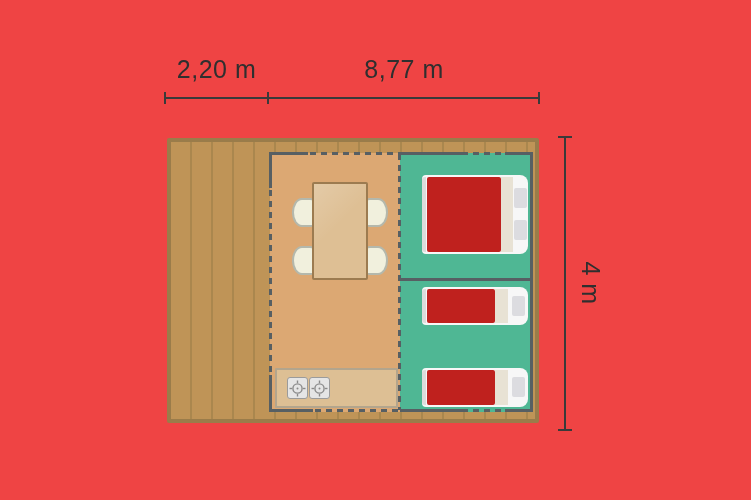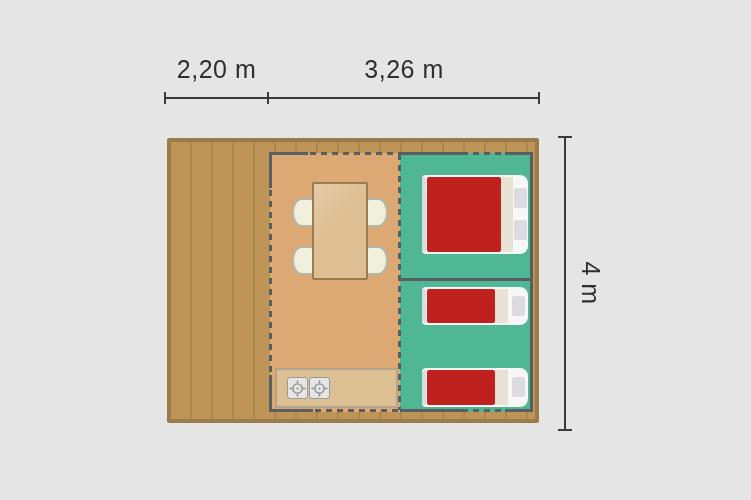--- a/index.html
+++ b/index.html
@@ -1,19 +1,19 @@
 <!DOCTYPE html>
 <html style="--deck: #bf9457; --deck-line: #aa874e; --deck-border: #9a7c4a; --floor: #dca873; --bedroom: #4fb794; --wall: #575f63; --table: #debf94; --table-border: #9c7b50; --chair: #f1f0dd; --chair-border: #b4b8ac; --counter: #ddbf94; --counter-border: #b3a58d; --burner: #e5e5e5; --burner-border: #9b9b9b; --bed-red: #bf211e; --mattress: #f7f7f7; --bed-fold: #e8e2d4; --pillow: #dcdce0; --dim-line: #3a3a3a; --dim-text: #2f2f2f;"><head>
 <meta charset="utf-8">
 <style>
   html,body{margin:0;padding:0;background:#fff;}
   .stage{
     position:relative;width:751px;height:500px;overflow:hidden;
     font-family:"Liberation Sans",sans-serif;color:var(--dim-text,#2f2f2f);
-    background:#e5e5e5;
+    background:#ef4444;
   }
   .abs{position:absolute;box-sizing:border-box;}
 
   
   .dim-line{background:var(--dim-line,#3a3a3a);}
   .dim-label{
     font-size:25px;letter-spacing:.5px;text-align:center;
     color:var(--dim-text,#2f2f2f);white-space:nowrap;
   }
   .dim-label-rot{transform:rotate(90deg);}
@@ -63,21 +63,21 @@
   .duvet{position:absolute;background:var(--bed-red,#bf211e);border-radius:2px;}
   .fold{position:absolute;background:var(--bed-fold,#e8e2d4);}
   .pillow{position:absolute;background:var(--pillow,#dcdce0);border-radius:2px;}
 </style>
 </head>
 <body>
 
 <div class="stage">
 
   <div class="abs dim-label" style="left:165px;top:55px;width:103px;">2,20 m</div>
-  <div class="abs dim-label" style="left:268px;top:55px;width:272px;">3,26 m</div>
+  <div class="abs dim-label" style="left:268px;top:55px;width:272px;">8,77 m</div>
   <div class="abs dim-line" style="left:165px;top:97px;width:375px;height:2px;"></div>
   <div class="abs dim-line" style="left:164px;top:92px;width:2px;height:12px;"></div>
   <div class="abs dim-line" style="left:267px;top:92px;width:2px;height:12px;"></div>
   <div class="abs dim-line" style="left:538px;top:92px;width:2px;height:12px;"></div>
 
   <div class="abs dim-line" style="left:564px;top:137px;width:2px;height:293px;"></div>
   <div class="abs dim-line" style="left:558px;top:136px;width:14px;height:2px;"></div>
   <div class="abs dim-line" style="left:558px;top:429px;width:14px;height:2px;"></div>
   <div class="abs dim-label dim-label-rot" style="left:561px;top:269px;width:60px;height:28px;line-height:28px;">4 m</div>
 

